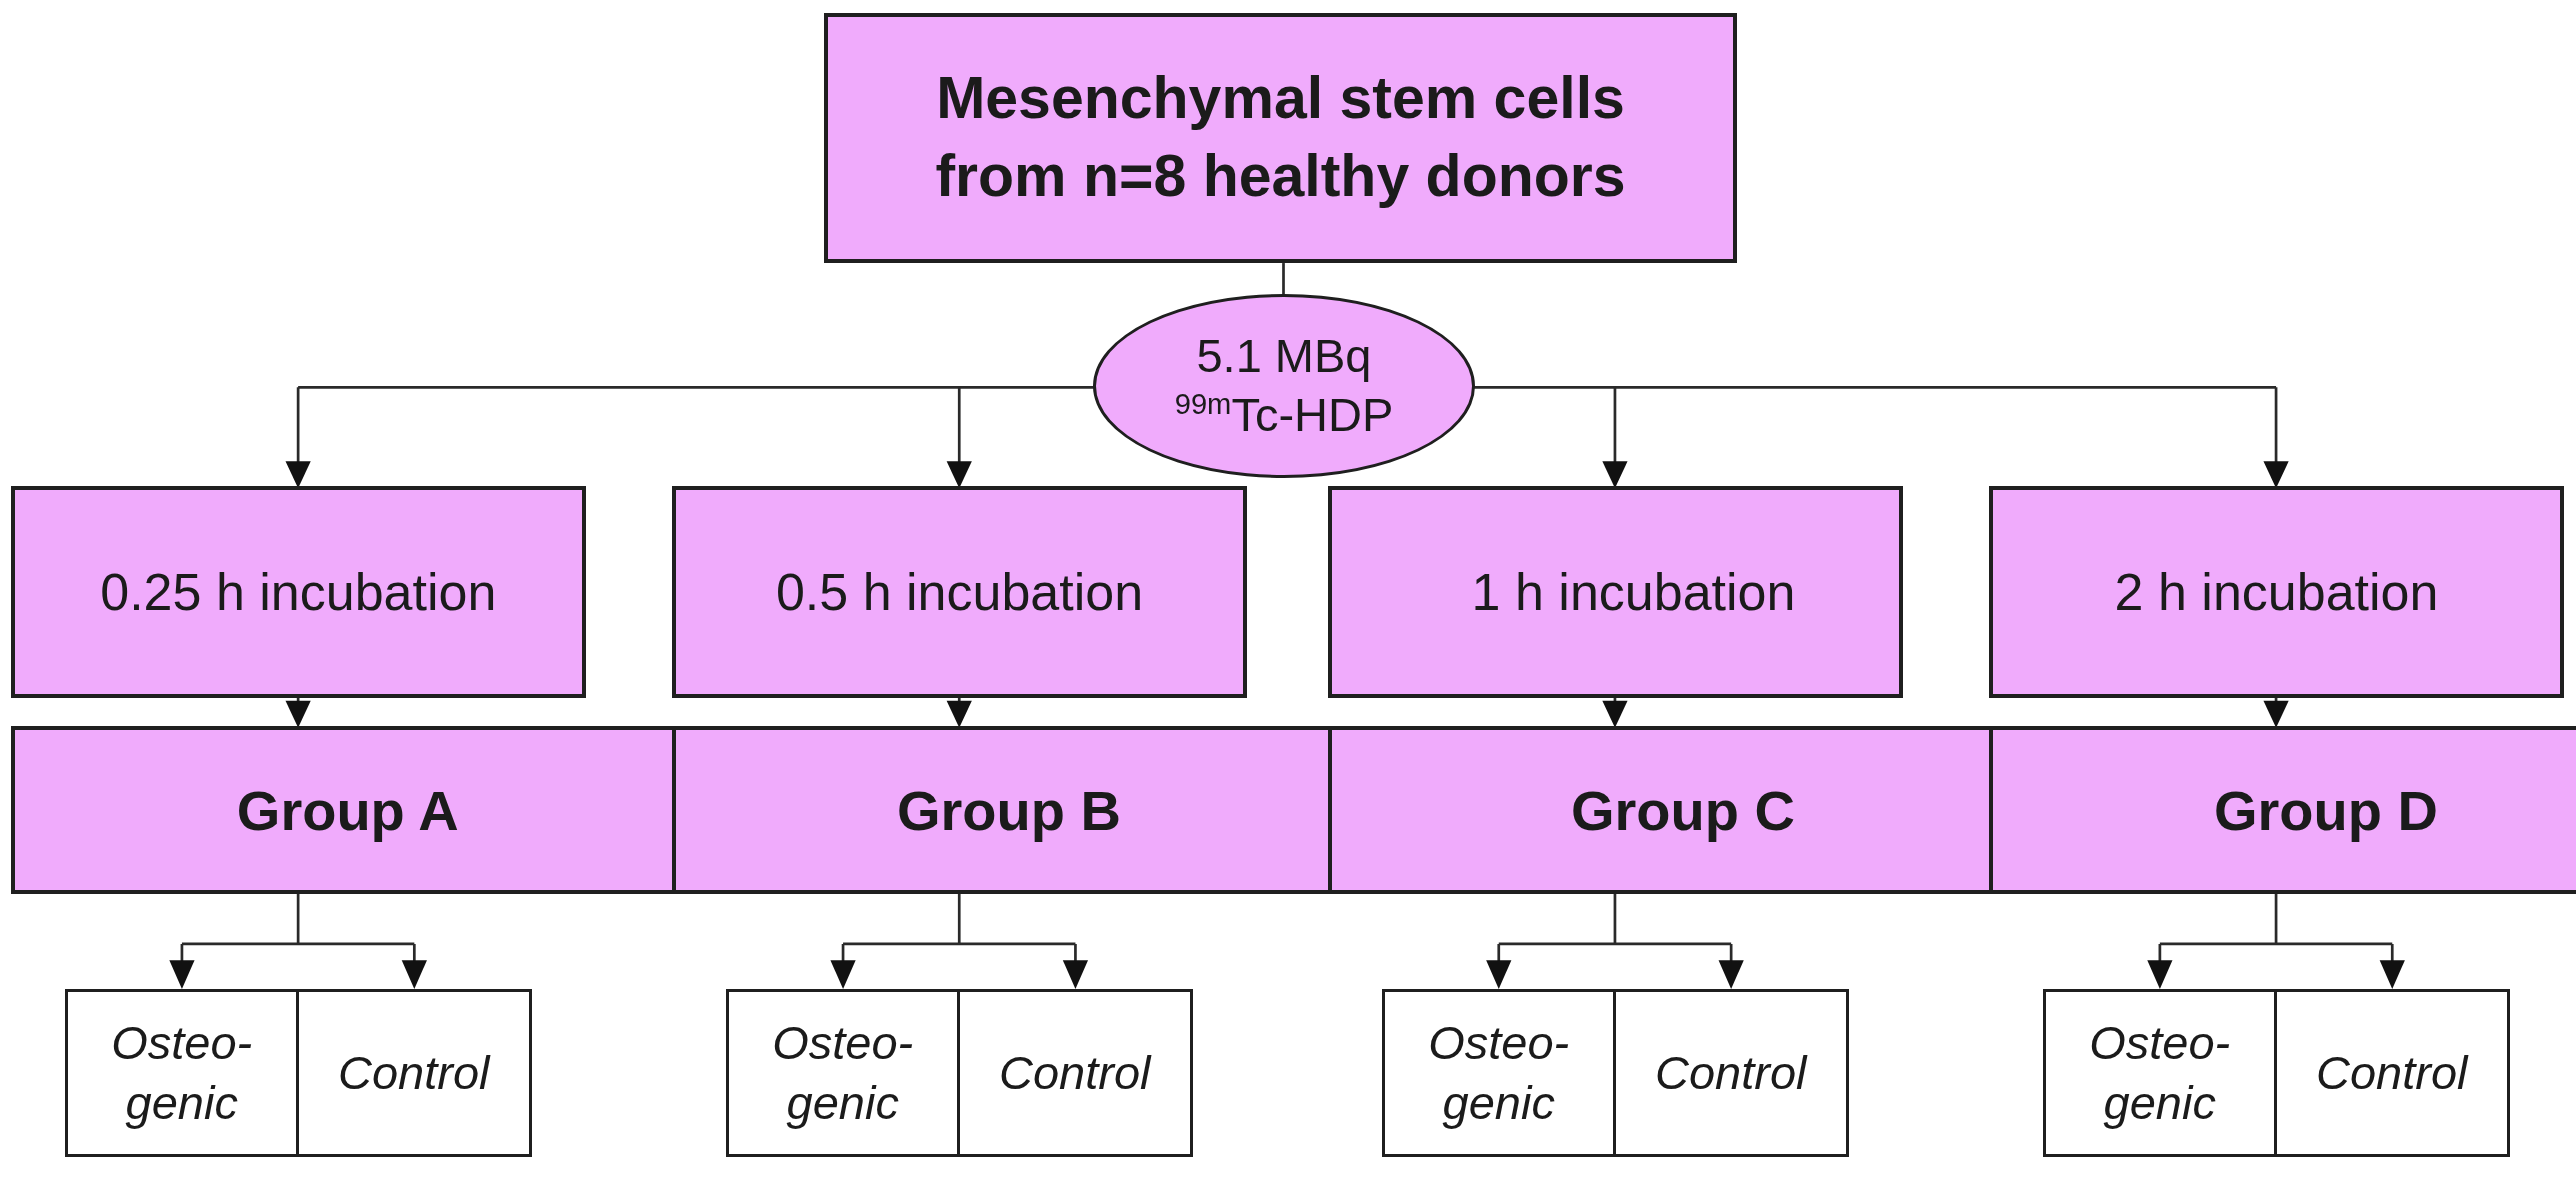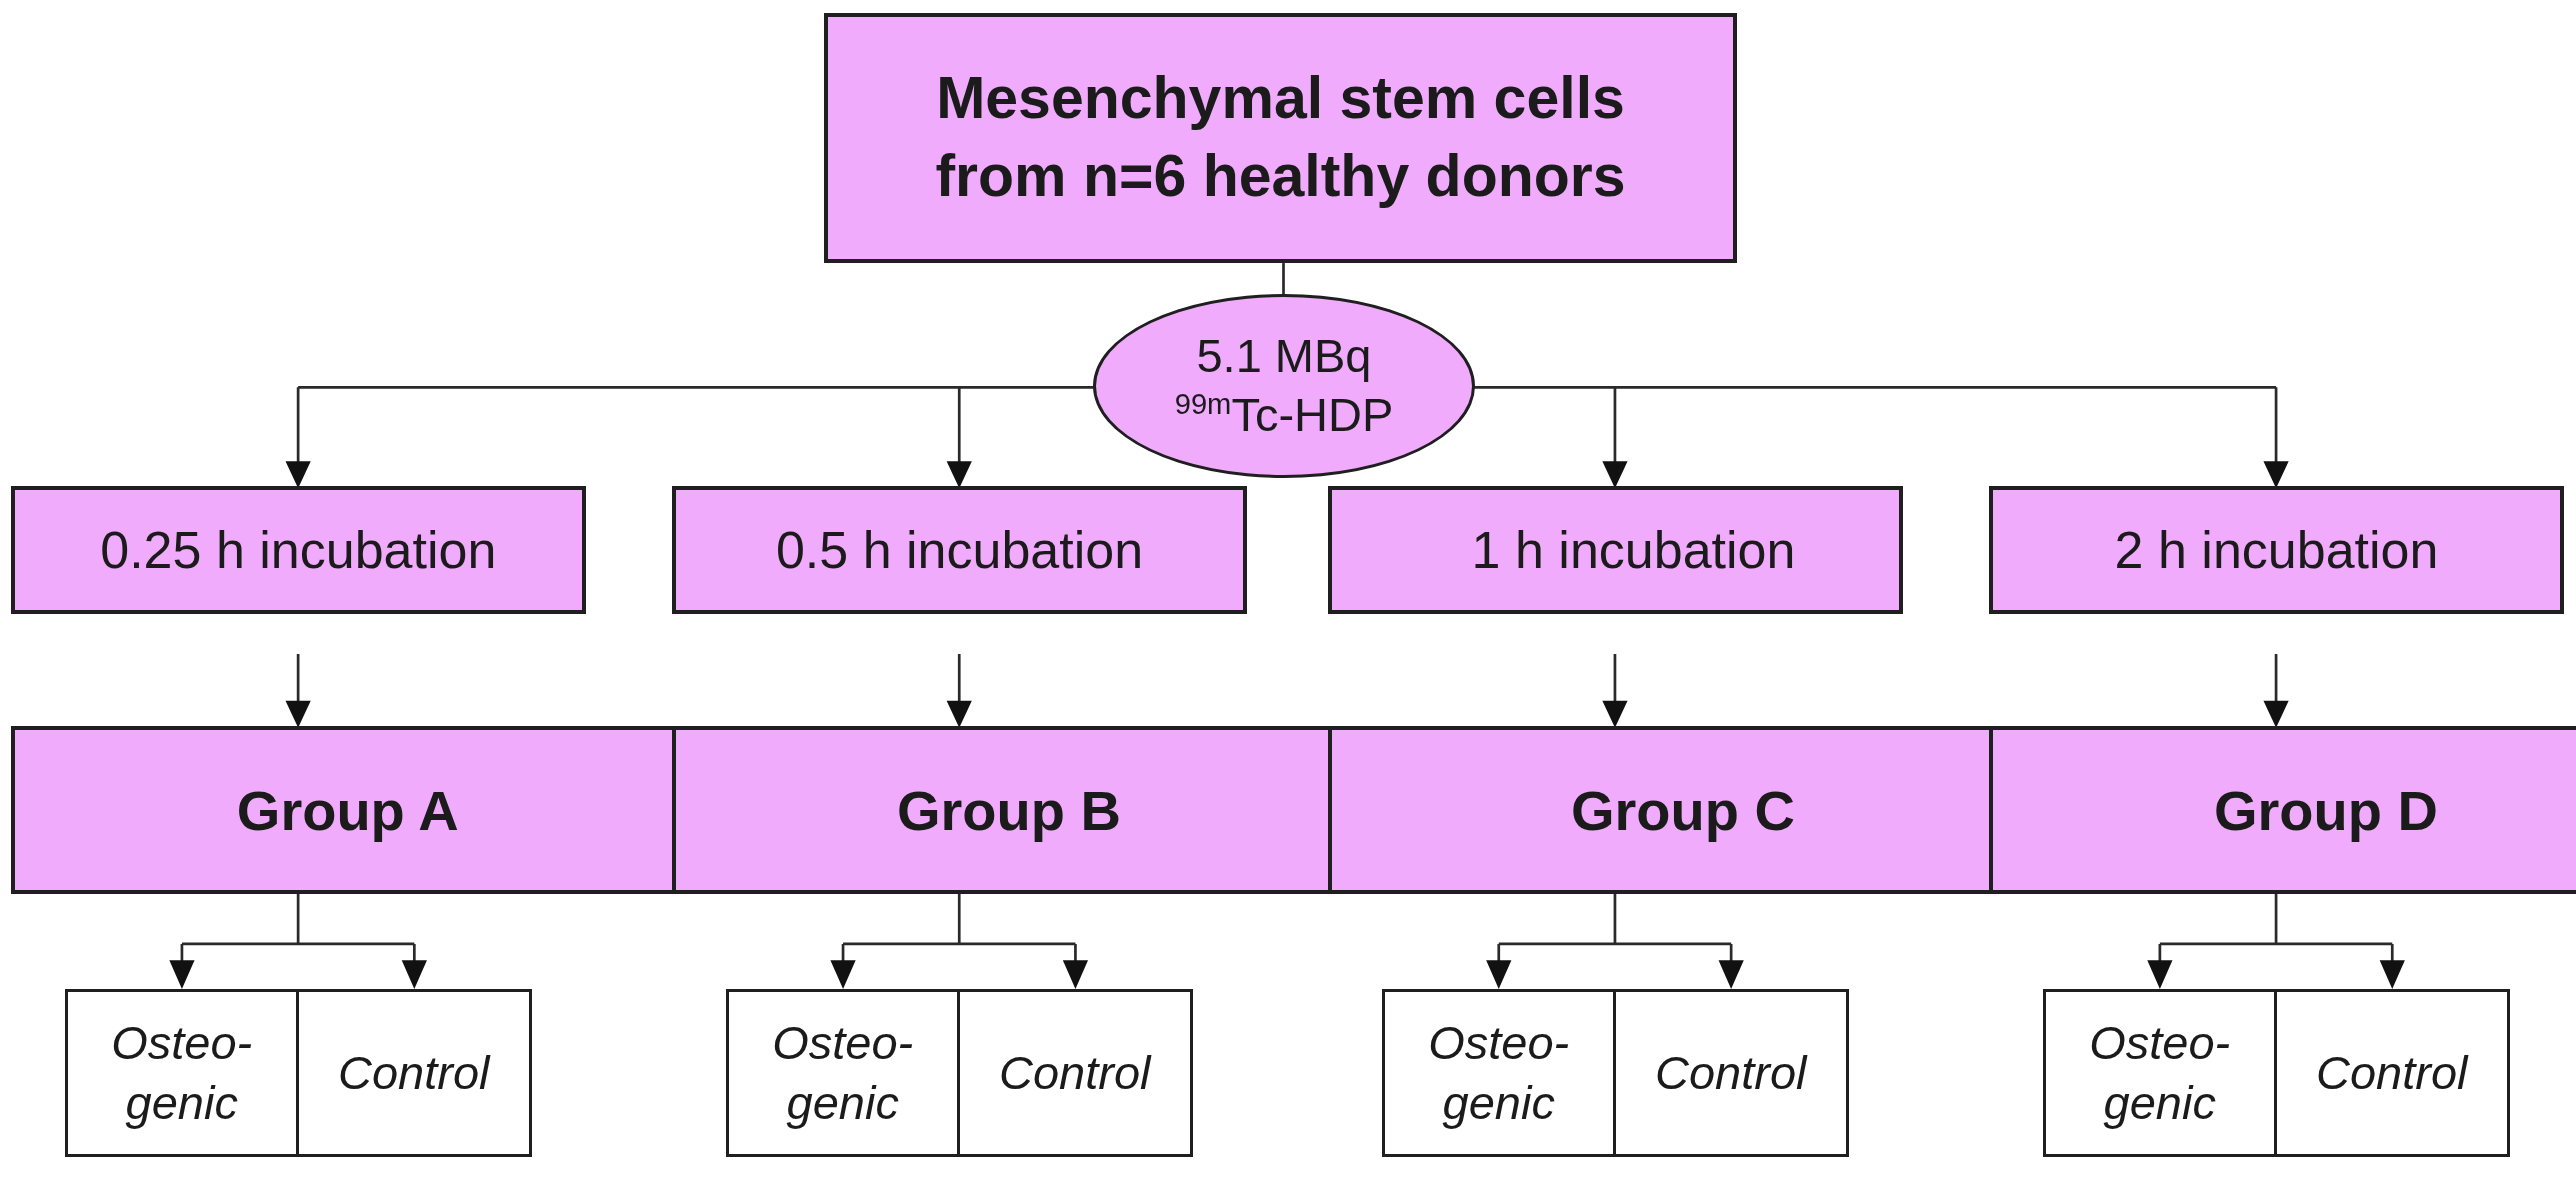--- a/index.html
+++ b/index.html
@@ -11,21 +11,21 @@
   .connectors path{stroke:#2a2a2a;stroke-width:3;fill:none;}
   .connectors polygon{fill:#111111;stroke:none;}
   .node{
     position:absolute;z-index:2;background:#f0abfc;border:4.5px solid #1f1f1f;
     box-sizing:border-box;display:flex;flex-direction:column;align-items:center;
     justify-content:center;text-align:center;
   }
   .root{left:824px;top:12.6px;width:913px;height:250px;font-weight:bold;font-size:59px;line-height:1.32;}
   .dose{left:1093px;top:294px;width:382px;height:184px;border-radius:50%;border-width:3.6px;font-size:47px;line-height:1.25;}
   .dose sup{font-size:62%;line-height:0;}
-  .incub{top:486px;width:575px;height:128px;font-size:52px;}
+  .incub{top:486px;width:575px;height:212px;font-size:52px;}
   .group{top:726px;width:674px;height:168px;font-size:56px;font-weight:bold;}
   .c1{left:10.8px;} .c2{left:672px;} .c3{left:1328px;padding-left:36px;} .c4{left:1989px;align-items:center;}
   .leafpair{position:absolute;z-index:2;top:989px;width:467px;height:168px;display:flex;}
   .l1{left:65px;} .l2{left:726px;} .l3{left:1382px;} .l4{left:2043px;}
   .leaf{
     flex:1 1 50%;background:#ffffff;border:3.6px solid #1f1f1f;box-sizing:border-box;
     display:flex;flex-direction:column;align-items:center;justify-content:center;
     font-style:italic;font-size:47px;line-height:1.28;text-align:center;
   }
   .leaf+.leaf{border-left:none;}
@@ -67,21 +67,21 @@
       <path d="M2527 430 V514 M2527 726 V780 M2527 992 V1048 M2398 1048 H2656 M2398 1048 V1068 M2656 1048 V1068"></path>
       <polygon points="2513,512 2541,512 2527,542"></polygon>
       <polygon points="2513,778 2541,778 2527,808"></polygon>
       <polygon points="2384,1066 2412,1066 2398,1098"></polygon>
       <polygon points="2642,1066 2670,1066 2656,1098"></polygon>
     </g>
   </svg>
 
   <div class="node root">
     <span>Mesenchymal stem cells</span>
-    <span>from n=6 healthy donors</span>
+    <span>from n=8 healthy donors</span>
   </div>
 
   <div class="node dose">
     <span>5.1 MBq</span>
     <span><sup>99m</sup><span>Tc-HDP</span></span>
   </div>
 
   <div class="node incub c1">
     <span>0.25 h incubation</span>
   </div>

